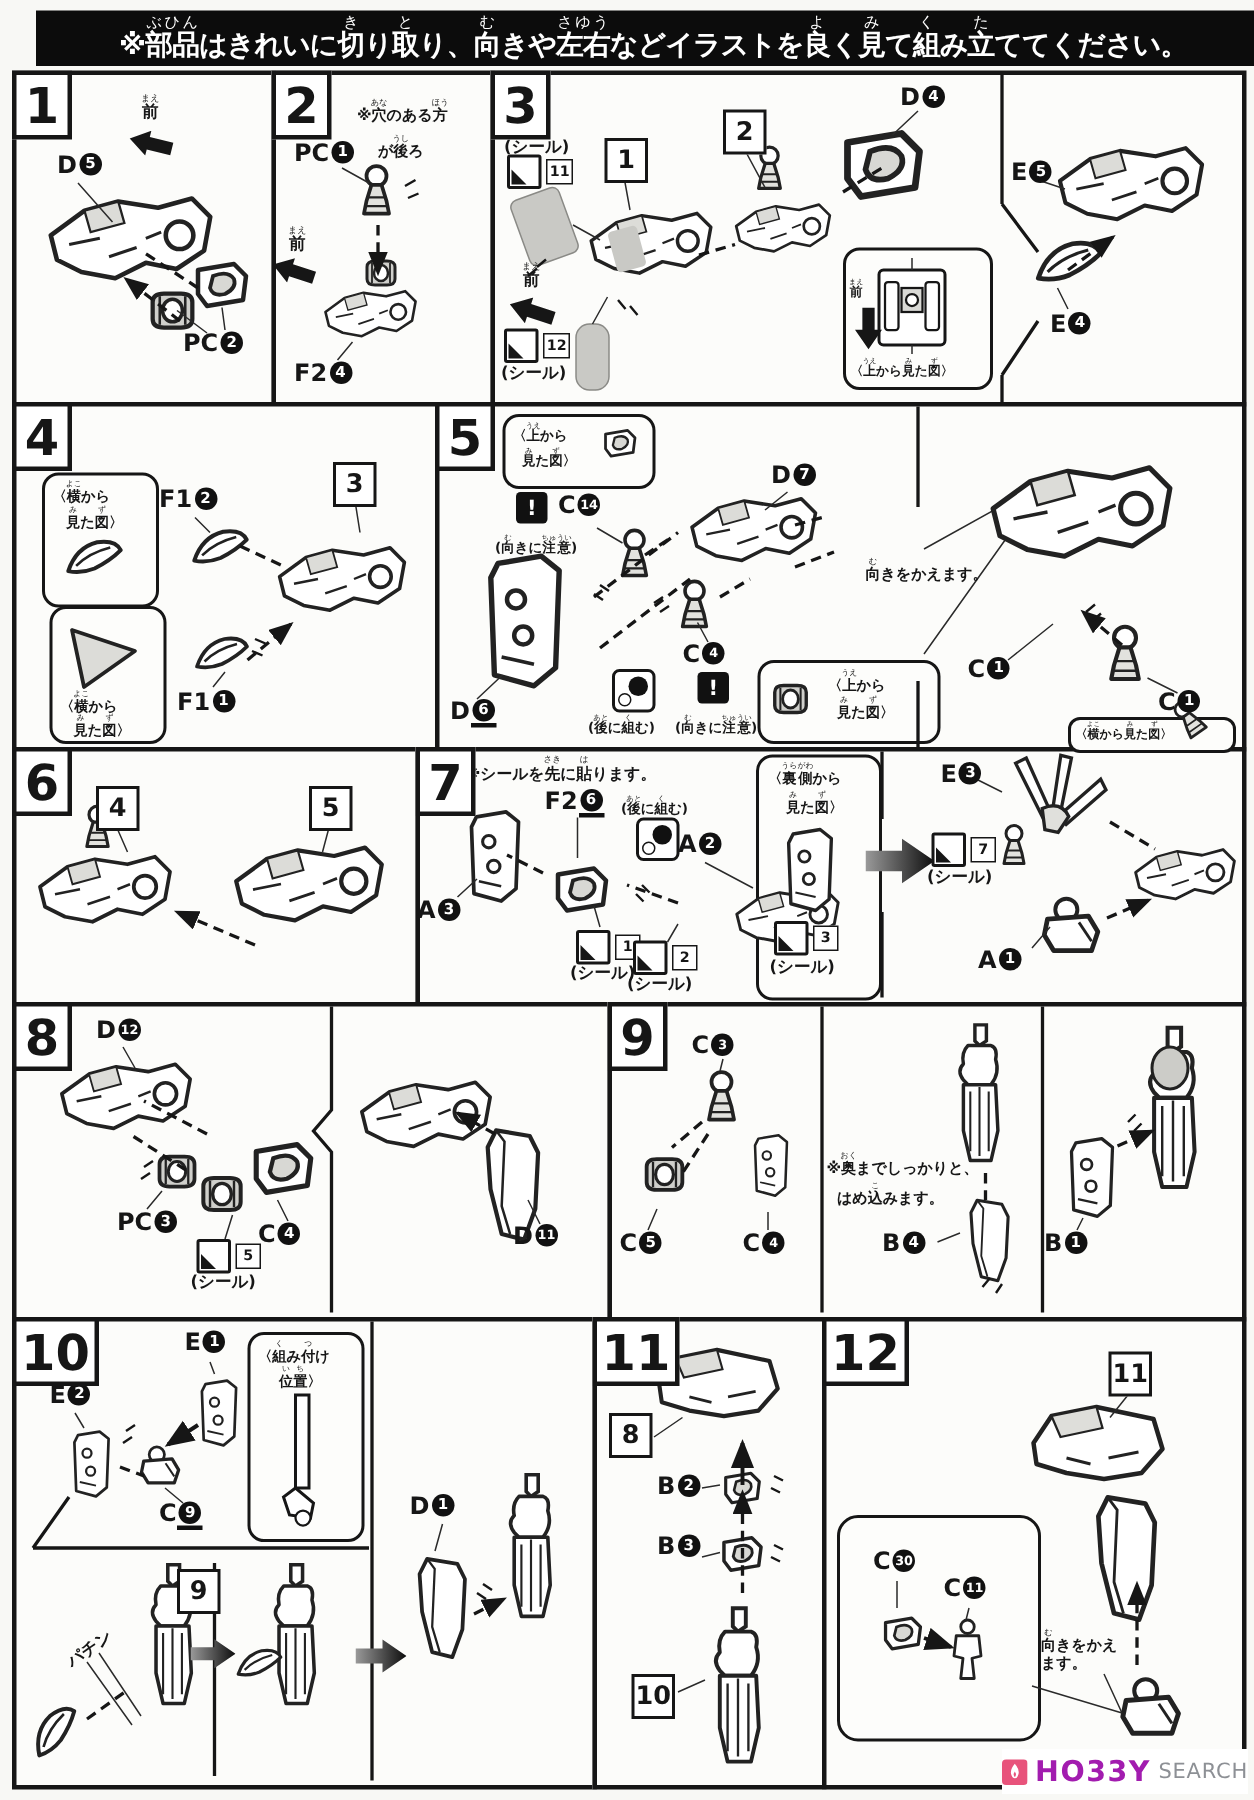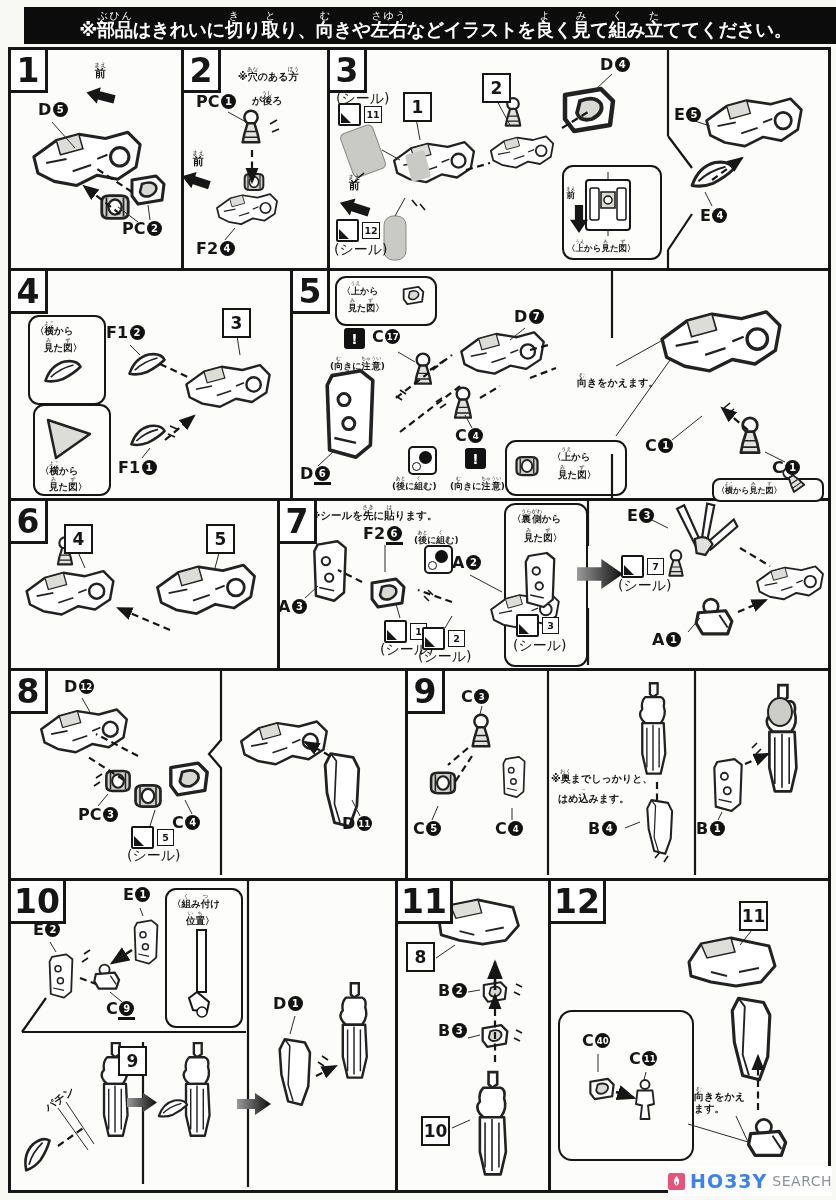--- a/index.html
+++ b/index.html
@@ -33,21 +33,21 @@
   .wrap{white-space:normal;}
   
   .callout{position:absolute;border:2.2px solid #161616;border-radius:11px;background:#fdfdfb;z-index:2;}
   
   .stk{position:absolute;display:flex;align-items:center;gap:3px;z-index:5;}
   .sic{width:19px;height:19px;border:2px solid #161616;background:#fff;position:relative;border-radius:2px;}
   .sic::after{content:"";position:absolute;left:1px;bottom:1px;width:0;height:0;
               border-left:10px solid #161616;border-top:10px solid transparent;}
   .snum{min-width:12px;height:15px;border:1.5px solid #161616;background:#fff;font-size:9.5px;
         font-weight:bold;display:flex;align-items:center;justify-content:center;padding:0 1.5px;}
-  .seal{position:absolute;font-size:14px;font-weight:normal;z-index:5;white-space:nowrap;}
+  .seal{position:absolute;font-size:11px;font-weight:bold;z-index:5;white-space:nowrap;}
   
   .warn{position:absolute;width:21px;height:21px;background:#111;color:#fff;border-radius:3px;
         font-size:14px;font-weight:bold;display:flex;align-items:center;justify-content:center;z-index:5;}
   .later-ic{position:absolute;width:25px;height:25px;border:2px solid #161616;border-radius:5px;
             background:#fff;z-index:5;}
   .later-ic::before{content:"";position:absolute;right:3px;top:3px;width:13px;height:13px;
                     border-radius:50%;background:#111;}
   .later-ic::after{content:"";position:absolute;left:2px;bottom:2px;width:7px;height:7px;
                    border-radius:50%;background:#fff;border:1.8px solid #161616;}
   
@@ -408,21 +408,21 @@
       <span>F1</span>
       <span class="cn">1</span>
     </div>
 
   <div class="callout" style="left:335px;top:276px;width:98px;height:46px"></div>
   <div class="rline fs9" style="left:342px;top:281px">〈<ruby>上<rt>うえ</rt></ruby>から</div>
   <div class="rline fs9" style="left:348px;top:298px"><ruby>見<rt>み</rt></ruby>た<ruby>図<rt>ず</rt></ruby>〉</div>
   <div class="warn" style="left:344px;top:328px">!</div>
   <div class="lab" style="left:372px;top:327px">
       <span>C</span>
-      <span class="cn w">17</span>
+      <span class="cn w">14</span>
     </div>
   <div class="rline fs9" style="left:330px;top:356px">(<ruby>向<rt>む</rt></ruby>きに<ruby>注意<rt>ちゅうい</rt></ruby>)</div>
   <div class="lab" style="left:514px;top:307px">
       <span>D</span>
       <span class="cn">7</span>
     </div>
   <div class="lab" style="left:300px;top:464px">
       <span>D</span>
       <span class="cn u">6</span>
     </div>
@@ -576,31 +576,31 @@
   <div class="lab" style="left:438px;top:1021px">
       <span>B</span>
       <span class="cn">3</span>
     </div>
   <div class="refbox" style="left:421px;top:1116px">10</div>
 
   <div class="refbox" style="left:739px;top:901px">11</div>
   <div class="callout" style="left:558px;top:1010px;width:132px;height:147px;border-radius:14px"></div>
   <div class="lab" style="left:582px;top:1031px">
       <span>C</span>
-      <span class="cn w">40</span>
+      <span class="cn w">30</span>
     </div>
   <div class="lab" style="left:629px;top:1049px">
       <span>C</span>
       <span class="cn w">11</span>
     </div>
   <div class="rline fs10 wrap" style="left:694px;top:1086px;width:56px"><ruby>向<rt>む</rt></ruby>きをかえます。</div>
 
   <div id="logo">
     <svg width="19" height="19" viewBox="0 0 19 19">
       <rect width="19" height="19" rx="3" fill="#e8537b"></rect>
       <path d="M9.5 3.2 Q5.8 7.5 6.8 11 Q7.6 14 9.5 14 Q11.4 14 12.2 11 Q13.2 7.5 9.5 3.2 Z" fill="#fff"></path>
       <path d="M9.5 9 Q8.3 10.6 8.8 12 Q9.1 13 9.5 13 Q9.9 13 10.2 12 Q10.7 10.6 9.5 9 Z" fill="#e8537b"></path>
     </svg>
-    <span class="logo-hobby" style="color:#3b82f6">HO33Y</span>
+    <span class="logo-hobby" style="color:#a21caf">HO33Y</span>
     <span class="logo-search" style="color:#8d9095">SEARCH</span>
   </div>
 
 </div>
 
 </body></html>

